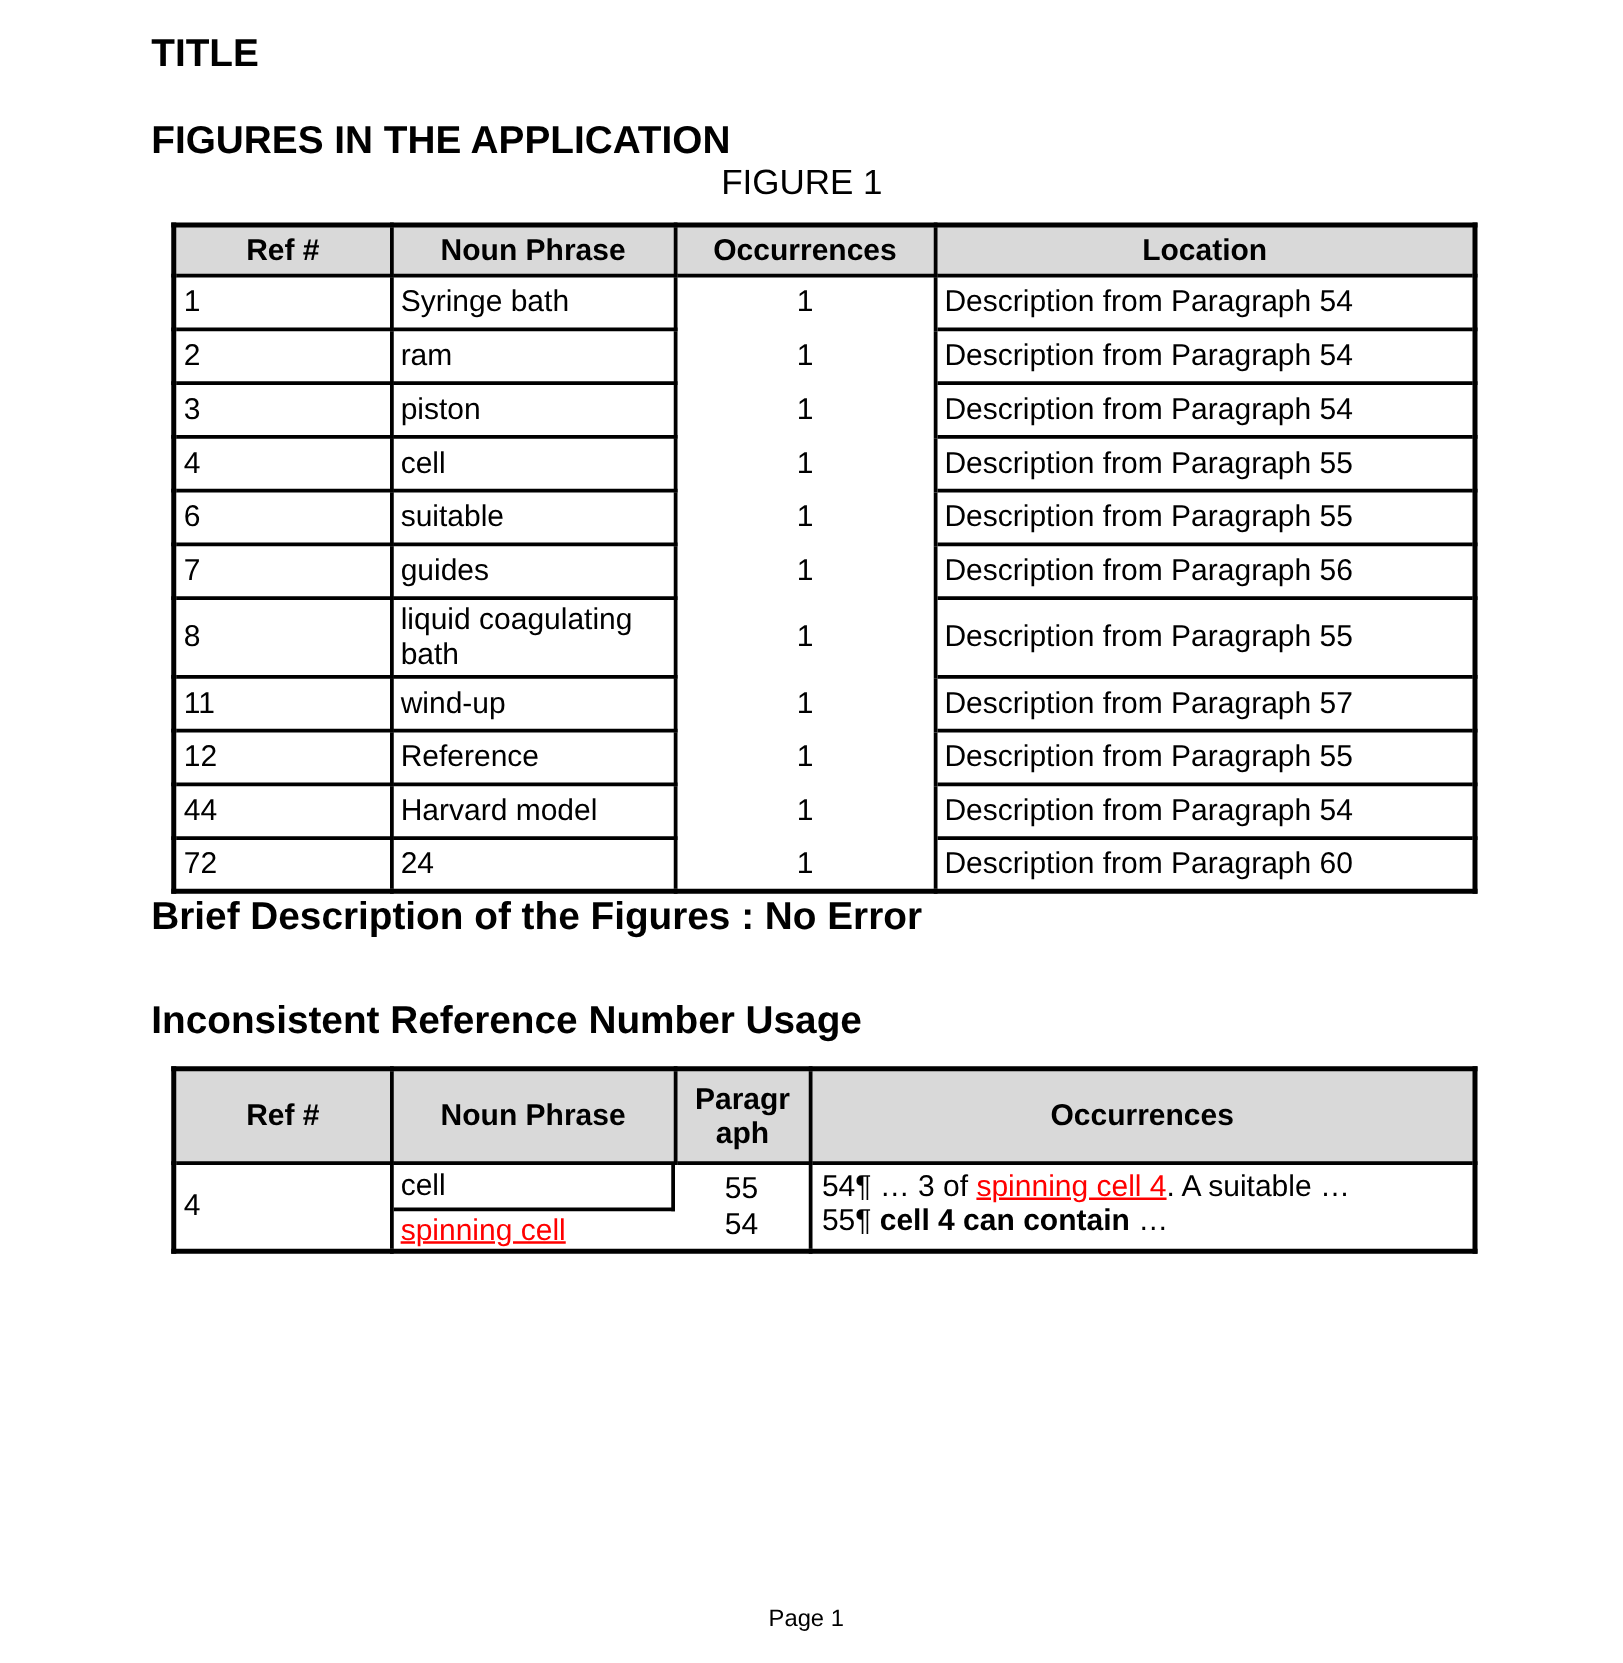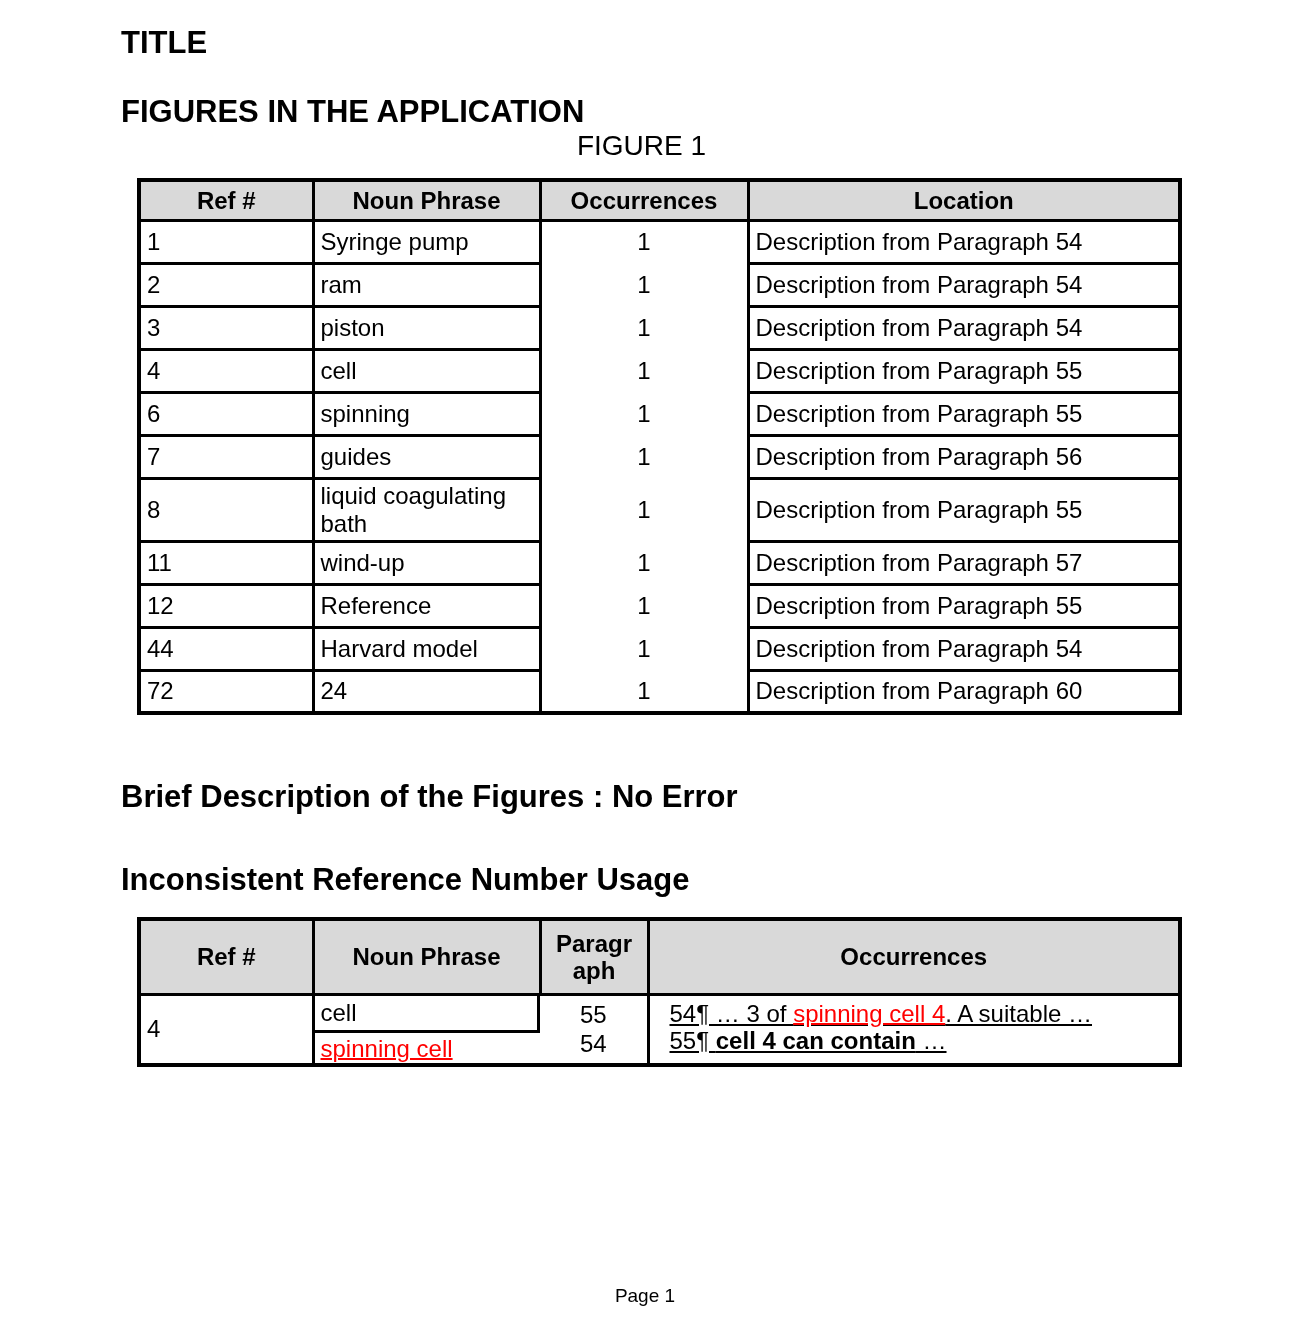--- a/index.html
+++ b/index.html
@@ -9,21 +9,21 @@
     font-family: "Liberation Sans", sans-serif;
     position: relative; overflow: hidden;
   }
   .content { padding: 25px 0 0 121px; width: 1041px; }
 
   h1, h2 { font-size: 31px; font-weight: bold; margin: 0; line-height: 36px; }
   .h-title { margin: 0; }
   .h-figures { margin-top: 33px; }
   .figure-label { font-size: 28px; line-height: 32px; text-align: center; margin-top: 0; }
   .h-frl { margin-top: 61px; }
-  .h-brief { margin-top: 64px; }
+  .h-brief { }
   .h-incons { margin-top: 47px; }
 
   table {
     border-collapse: collapse; table-layout: fixed;
     width: 1041px; font-size: 24px;
     border: 4px solid #000;
     margin-left: 16px;
   }
   .tbl1 { margin-top: 16px; }
   .tbl2 { margin-top: 19px; }
@@ -46,21 +46,21 @@
   .tbl2 tbody tr { height: 62px; }
   th.para-h { word-break: break-all; padding: 2px 12px; }
   td.np2 { padding: 0; border-right: none; vertical-align: top; }
   .np-box {
     box-sizing: border-box; height: 37px;
     border-right: 3px solid #000; border-bottom: 3px solid #000;
     padding: 3px 6px 0 6px;
   }
   .np-err { padding: 2px 6px 0 6px; }
   td.para2 { border-left: none; text-align: center; vertical-align: top; padding: 4px 0 0 0; line-height: 29px; }
-  td.occ2 { vertical-align: top; padding: 4px 6px 0 20px; line-height: 27px; white-space: nowrap; text-decoration: underline; }
+  td.occ2 { vertical-align: top; padding: 4px 6px 0 8px; line-height: 27px; white-space: nowrap; }
   .red-ul {
     color: #FF0000;
     text-decoration: underline;
     text-decoration-color: #FF0000;
     text-decoration-thickness: 2px;
   }
   .hl-bold { font-weight: bold; }
 
   .footer {
     position: absolute; left: 0; top: 1284px; width: 1290px;
@@ -89,21 +89,21 @@
       <tr>
         <th>Ref #</th>
         <th>Noun Phrase</th>
         <th>Occurrences</th>
         <th>Location</th>
       </tr>
     </thead>
     <tbody>
       <tr>
         <td>1</td>
-        <td>Syringe pump</td>
+        <td>Syringe bath</td>
         <td class="occ1">1</td>
         <td>Description from Paragraph 54</td>
       </tr>
       <tr>
         <td>2</td>
         <td>ram</td>
         <td class="occ1">1</td>
         <td>Description from Paragraph 54</td>
       </tr>
       <tr>
@@ -113,21 +113,21 @@
         <td>Description from Paragraph 54</td>
       </tr>
       <tr>
         <td>4</td>
         <td>cell</td>
         <td class="occ1">1</td>
         <td>Description from Paragraph 55</td>
       </tr>
       <tr>
         <td>6</td>
-        <td>spinning</td>
+        <td>suitable</td>
         <td class="occ1">1</td>
         <td>Description from Paragraph 55</td>
       </tr>
       <tr>
         <td>7</td>
         <td>guides</td>
         <td class="occ1">1</td>
         <td>Description from Paragraph 56</td>
       </tr>
       <tr>

